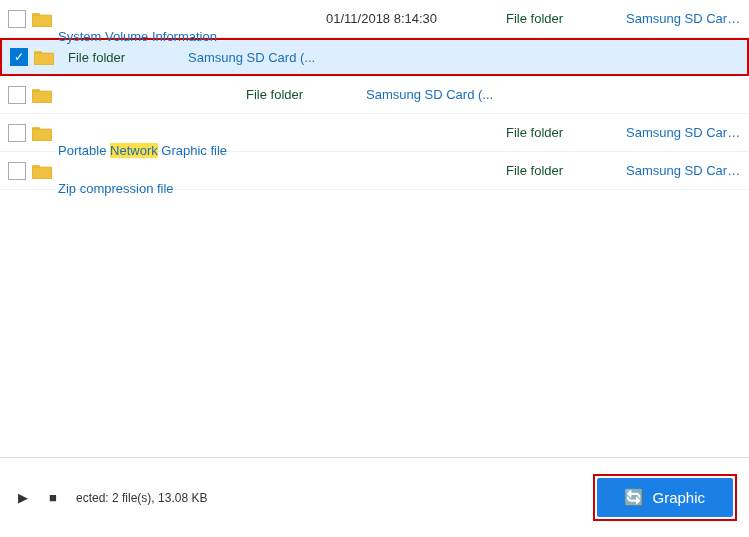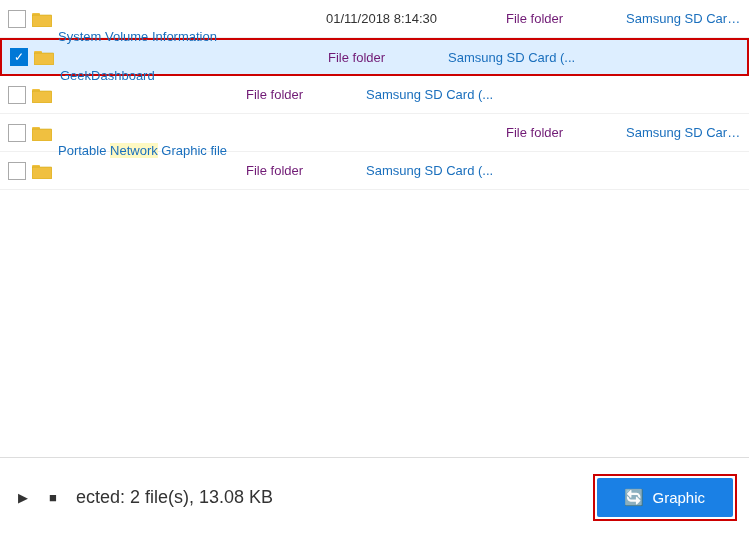--- a/index.html
+++ b/index.html
@@ -82,21 +82,21 @@
     }
 
     .file-date {
       flex: 0 0 180px;
       color: #333;
       padding-left: 8px;
     }
 
     .file-type {
       flex: 0 0 120px;
-      color: #701a75;
+      color: #14532d;
       padding-left: 8px;
     }
 
     .file-location {
       flex: 1;
       color: #1a6fbd;
       padding-left: 8px;
       white-space: nowrap;
       overflow: hidden;
       text-overflow: ellipsis;
@@ -135,21 +135,21 @@
       height: 22px;
       display: flex;
       align-items: center;
       justify-content: center;
       cursor: pointer;
       color: #333;
     }
 
     .status-text {
       color: #333;
-      font-size: 18px;
+      font-size: 12px;
       margin-left: 4px;
     }
 
     .recover-btn-wrapper {
       border: 2px solid #cc0000;
       padding: 2px;
     }
 
     .recover-btn {
       background: #1a80e5;
@@ -186,21 +186,20 @@
       <span class="file-type">File folder</span>
       <span class="file-location">Samsung SD Card (...</span>
     </div>
     <div class="file-row selected">
       <div class="checkbox checked"></div>
       <div class="folder-icon"><svg viewBox="0 0 20 16" xmlns="http://www.w3.org/2000/svg">
       <rect x="0" y="4" width="20" height="12" rx="1" ry="1" fill="#f0c040"></rect>
       <rect x="0" y="2" width="8" height="4" rx="1" ry="1" fill="#f0c040"></rect>
       <rect x="0" y="4" width="20" height="12" rx="1" ry="1" fill="none" stroke="#c8a000" stroke-width="0.5"></rect>
     </svg></div>
-      <span class="file-name">GeekDashboard</span>
       <span class="file-type">File folder</span>
       <span class="file-location">Samsung SD Card (...</span>
     </div>
     <div class="file-row">
       <div class="checkbox"></div>
       <div class="folder-icon"><svg viewBox="0 0 20 16" xmlns="http://www.w3.org/2000/svg">
       <rect x="0" y="4" width="20" height="12" rx="1" ry="1" fill="#f0c040"></rect>
       <rect x="0" y="2" width="8" height="4" rx="1" ry="1" fill="#f0c040"></rect>
       <rect x="0" y="4" width="20" height="12" rx="1" ry="1" fill="none" stroke="#c8a000" stroke-width="0.5"></rect>
     </svg></div>
@@ -208,32 +207,33 @@
       <span class="file-type">File folder</span>
       <span class="file-location">Samsung SD Card (...</span>
     </div>
     <div class="file-row">
       <div class="checkbox"></div>
       <div class="folder-icon"><svg viewBox="0 0 20 16" xmlns="http://www.w3.org/2000/svg">
       <rect x="0" y="4" width="20" height="12" rx="1" ry="1" fill="#f0c040"></rect>
       <rect x="0" y="2" width="8" height="4" rx="1" ry="1" fill="#f0c040"></rect>
       <rect x="0" y="4" width="20" height="12" rx="1" ry="1" fill="none" stroke="#c8a000" stroke-width="0.5"></rect>
     </svg></div>
-      <span class="file-name">Portable <span style="background:#fef9c3;color:#1a6fbd;">Network</span> Graphic file</span>
+      <span class="file-name">Portable <span style="background:#fde047;color:#1a6fbd;">Network</span> Graphic file</span>
       <span class="file-date"></span>
       <span class="file-type">File folder</span>
       <span class="file-location">Samsung SD Card (...</span>
     </div>
     <div class="file-row">
       <div class="checkbox"></div>
       <div class="folder-icon"><svg viewBox="0 0 20 16" xmlns="http://www.w3.org/2000/svg">
       <rect x="0" y="4" width="20" height="12" rx="1" ry="1" fill="#f0c040"></rect>
       <rect x="0" y="2" width="8" height="4" rx="1" ry="1" fill="#f0c040"></rect>
       <rect x="0" y="4" width="20" height="12" rx="1" ry="1" fill="none" stroke="#c8a000" stroke-width="0.5"></rect>
     </svg></div>
+      <span class="file-name">Zip compression file</span>
       <span class="file-date"></span>
       <span class="file-type">File folder</span>
       <span class="file-location">Samsung SD Card (...</span>
     </div>
   </div>
 
 <div class="bottom-bar">
   <div class="bottom-left">
     <div class="play-btn">
       <span>▶</span>

